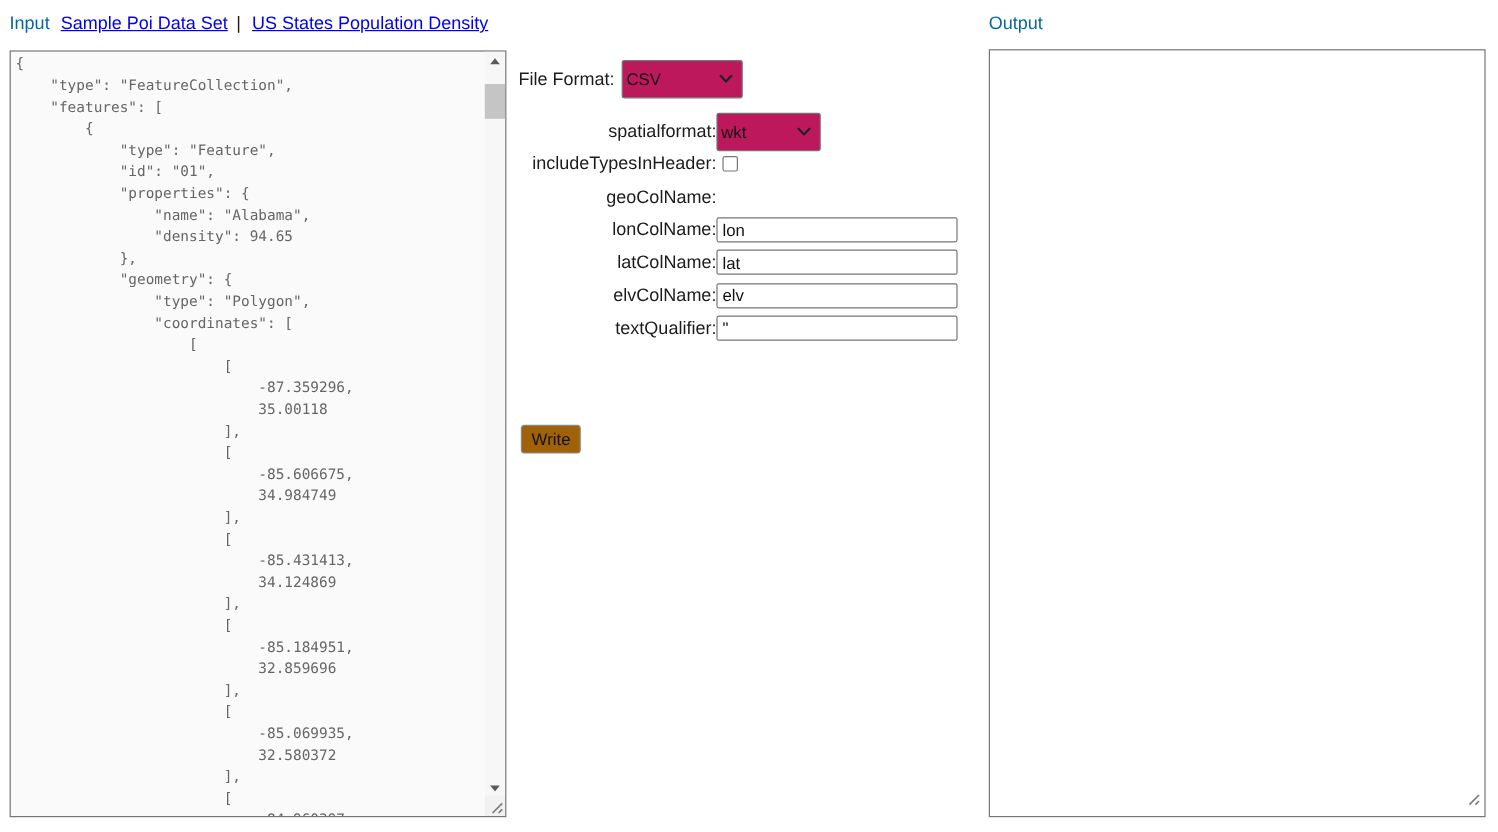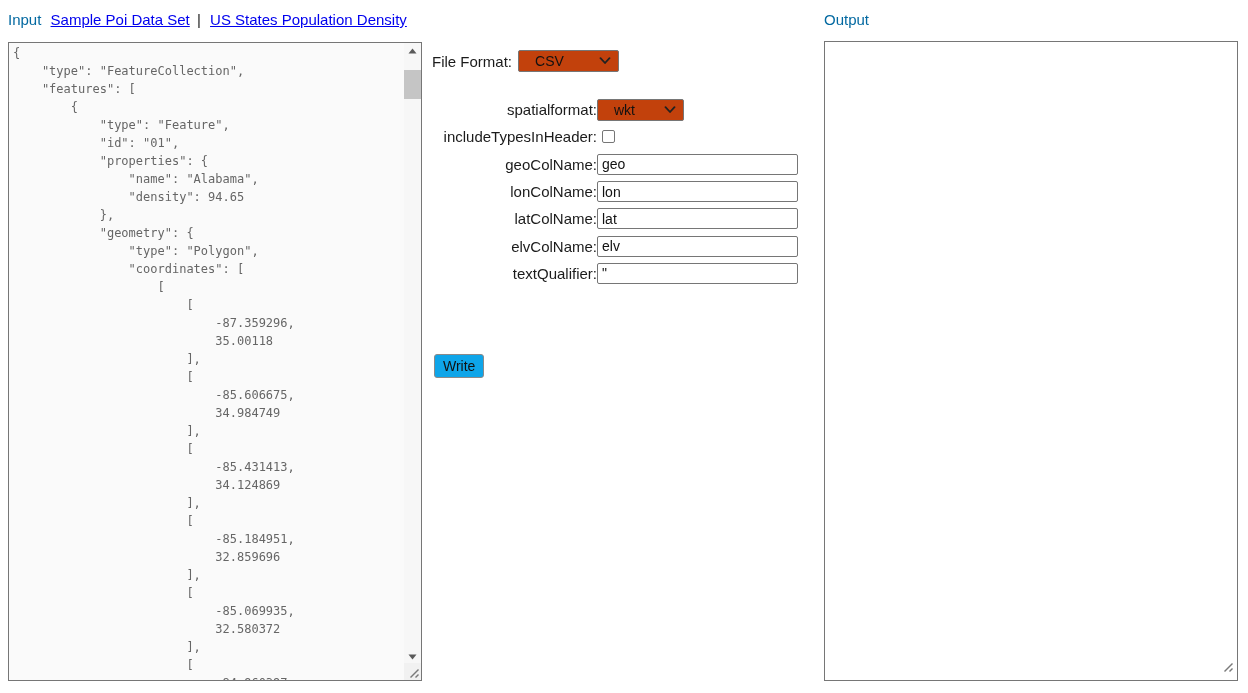--- a/index.html
+++ b/index.html
@@ -36,40 +36,40 @@
   .sb-thumb { position: absolute; left: 0; top: 27px; width: 17px; height: 29px; background: #c5c5c5; }
   .sb-corner {
     position: absolute; right: 0; bottom: 0; width: 17px; height: 17px;
     background: #f1f1f1; display: flex; align-items: flex-end; justify-content: flex-end;
   }
 
   
   .ff-row { position: absolute; left: 432px; top: 50px; display: flex; align-items: center; font-size: 15px; }
   .selectbox {
     display: inline-flex; align-items: center; justify-content: space-between;
-    height: 22px; background: #c2410c; border: 1px solid #767676; border-radius: 2px;
-    padding: 0 7px 0 16px; font-size: 14px; color: #111; cursor: default;
+    height: 32px; background: #be185d; border: 1px solid #767676; border-radius: 2px;
+    padding: 0 7px 0 3px; font-size: 14px; color: #111; cursor: default;
   }
   .selectbox.ff { width: 101px; margin-left: 6px; }
   .selectbox.sf { width: 87px; }
   .form-rows { position: absolute; left: 433px; top: 96px; width: 366px; }
   .frow { display: flex; align-items: center; height: 27.3px; }
   .frow .flabel { width: 164px; font-size: 15px; color: #1b1b1b; flex: none; text-align: right; }
   .txt-input {
     width: 201px; height: 21px; border: 1px solid #767676; border-radius: 2px;
     background: #fff; padding: 1px 4px; font-family: "Liberation Sans", sans-serif;
     font-size: 14px; color: #111; outline: none;
   }
   .chkbox {
     appearance: none; -webkit-appearance: none; width: 13px; height: 13px;
     border: 1px solid #767676; border-radius: 2px; background: #fff; margin-left: 5px; cursor: pointer;
   }
   .write-btn {
     position: absolute; left: 434px; top: 354px; height: 24px; min-width: 50px;
-    background: #0ea5e9; border: 1px solid #8a8a8a; border-radius: 3px;
+    background: #a16207; border: 1px solid #8a8a8a; border-radius: 3px;
     font-family: "Liberation Sans", sans-serif; font-size: 14px; color: #111;
     padding: 1px 8px 2px 8px; cursor: pointer;
   }
 
   
   .output-box {
     position: absolute; left: 824px; top: 41px; width: 414px; height: 640px;
     background: #ffffff; border: 1px solid #767676; overflow: hidden;
   }
   .out-grip { position: absolute; right: 2px; bottom: 2px; }
@@ -171,21 +171,20 @@
     </div>
 
 
     <div class="frow">
       <span class="flabel">includeTypesInHeader:</span>
       <input class="chkbox" type="checkbox" style="">
     </div>
 
     <div class="frow">
       <span class="flabel">geoColName:</span>
-      <input class="txt-input" type="text" value="geo" style="">
     </div>
 
     <div class="frow">
       <span class="flabel">lonColName:</span>
       <input class="txt-input" type="text" value="lon" style="">
     </div>
 
     <div class="frow">
       <span class="flabel">latColName:</span>
       <input class="txt-input" type="text" value="lat" style="">

